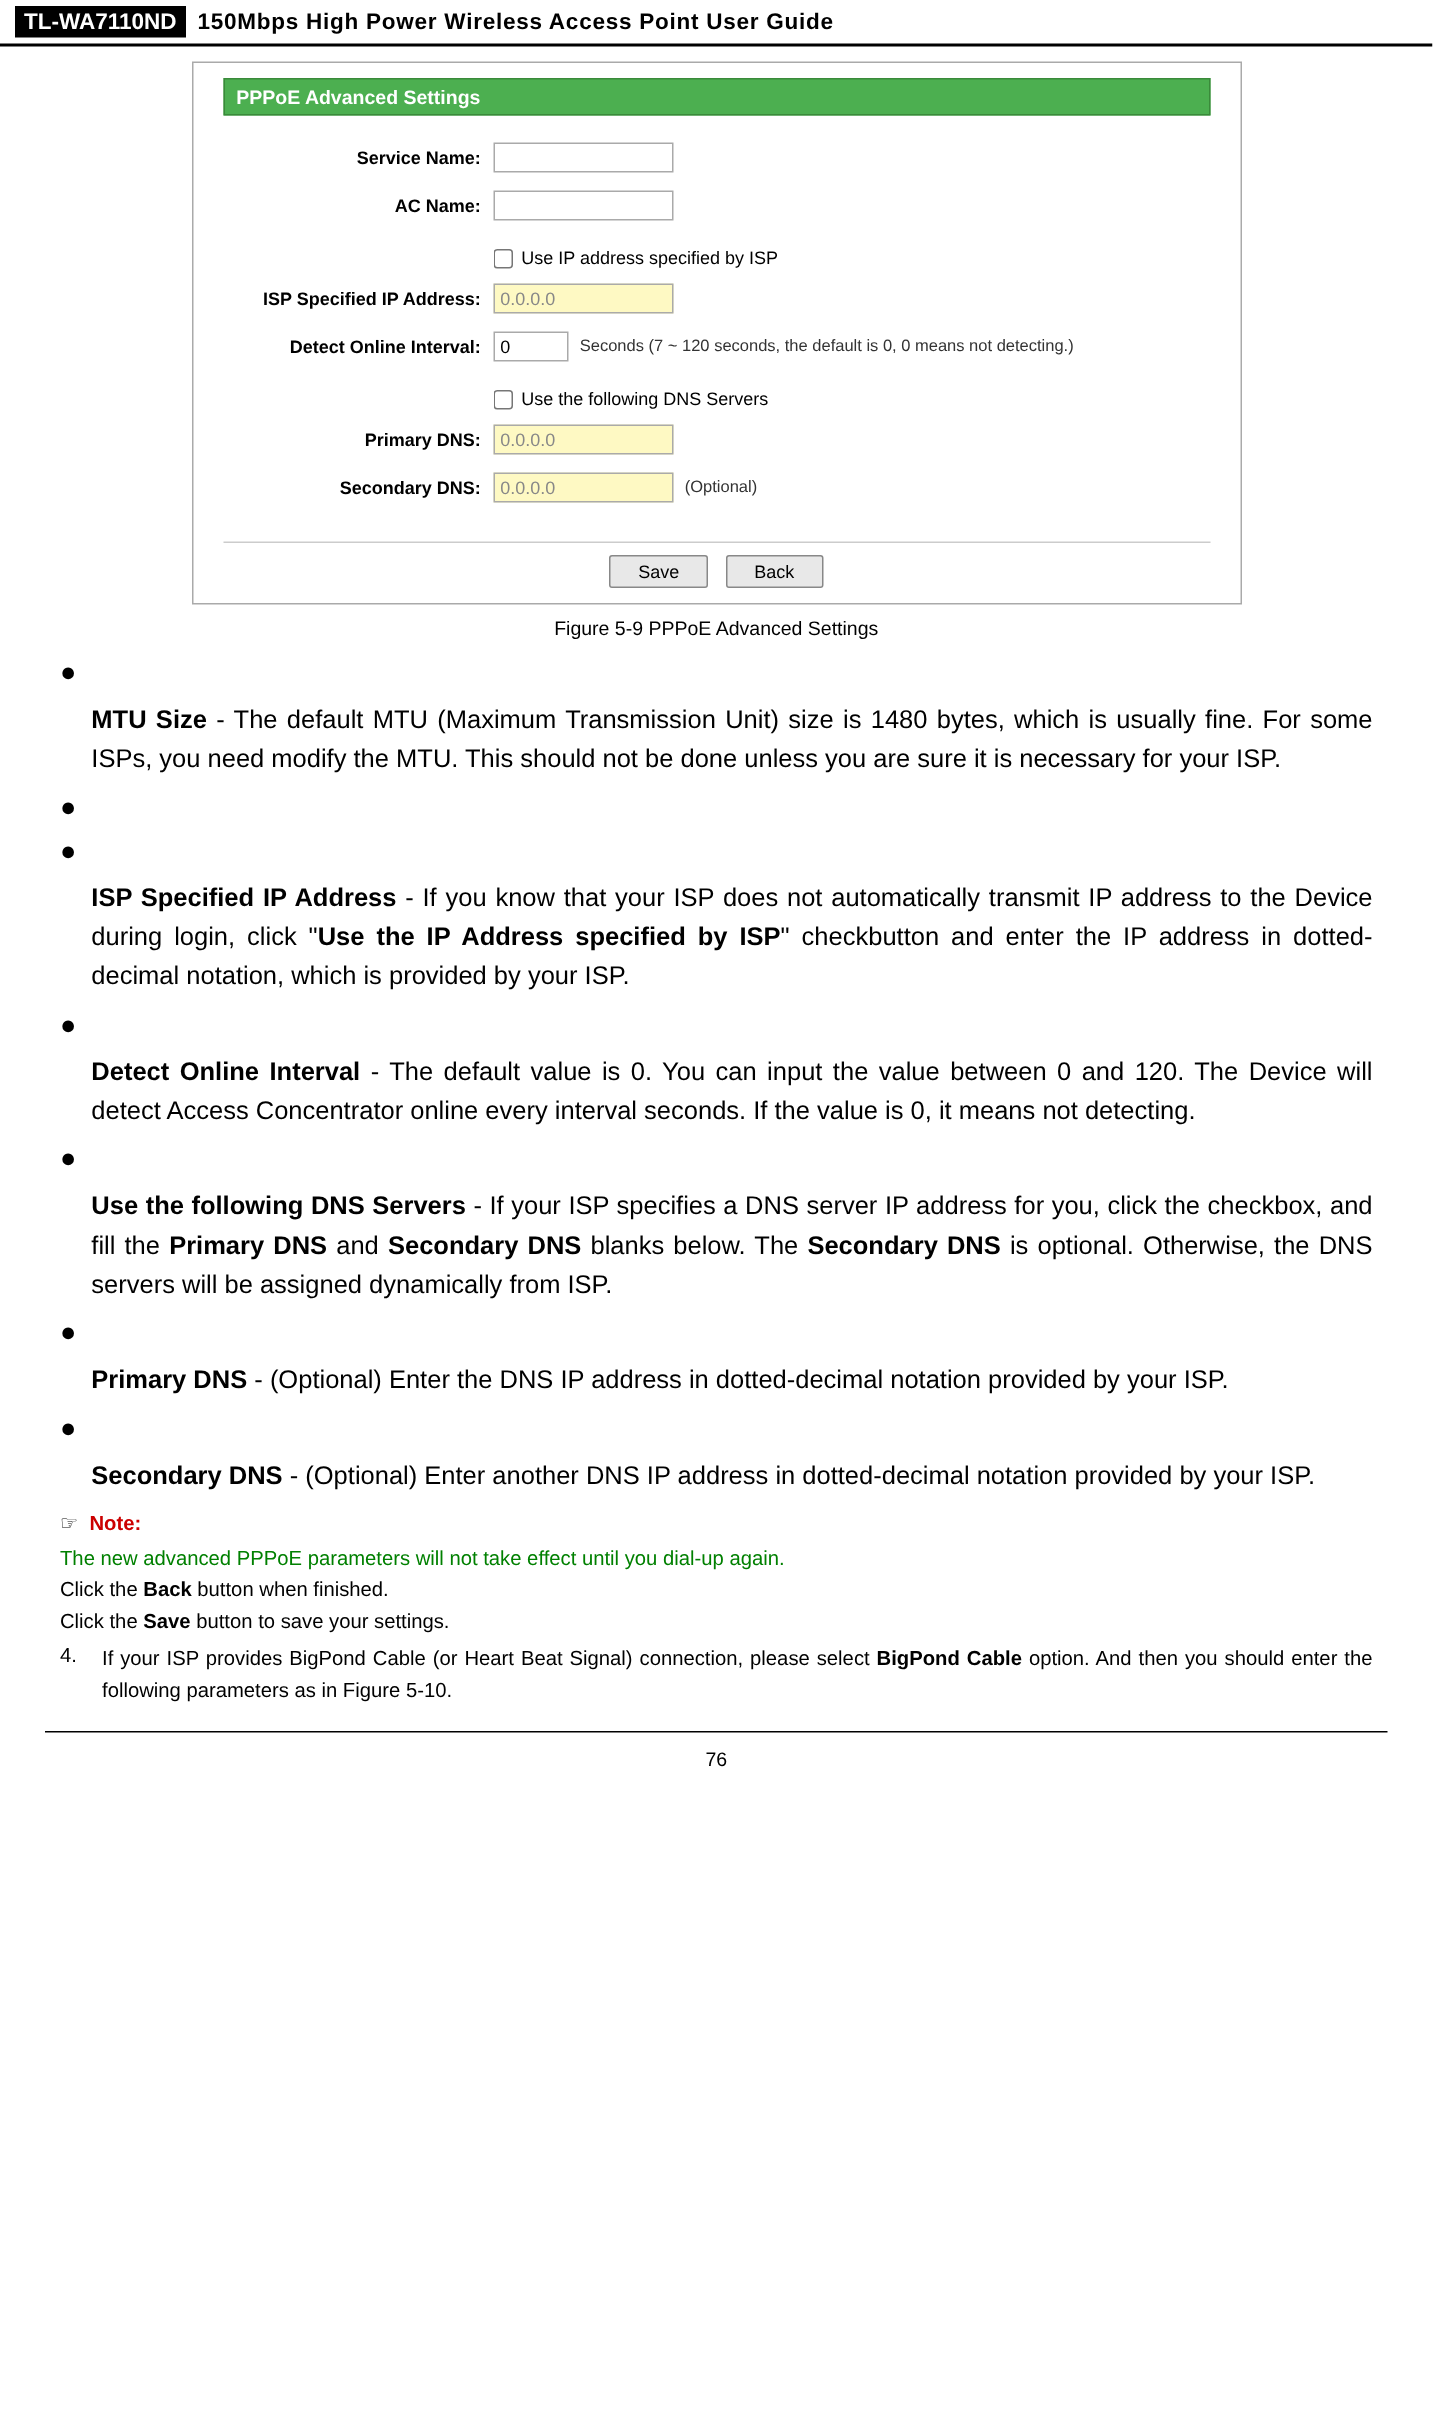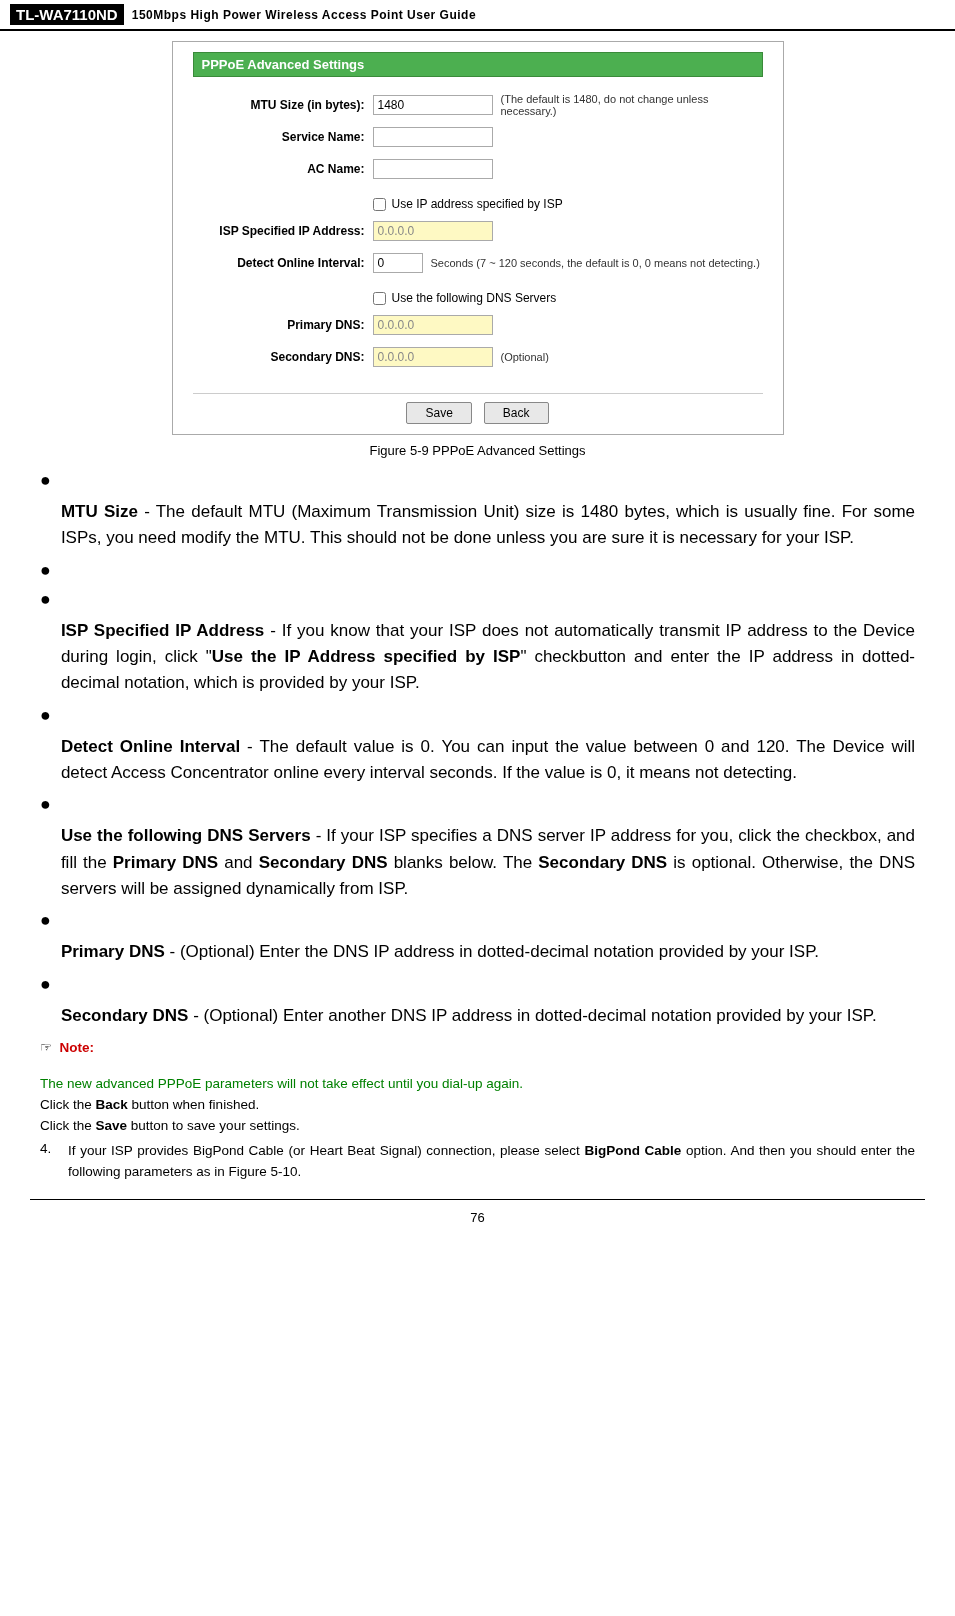--- a/index.html
+++ b/index.html
@@ -23,33 +23,33 @@
       font-weight: bold;
       font-size: 15px;
       background: #000;
       color: #fff;
       padding: 2px 6px;
       margin-right: 8px;
     }
 
     .header-title {
       font-weight: bold;
-      font-size: 12px;
+      font-size: 15px;
       letter-spacing: 0.5px;
     }
 
     .page-content {
       padding: 0 30px 20px 30px;
     }
 
     .figure-container {
       border: 1px solid #aaa;
       margin: 10px auto 6px auto;
       padding: 10px 20px 10px 20px;
-      width: 612px;
+      width: 700px;
       background: #fff;
     }
 
     .figure-title-bar {
       background: #4CAF50;
       color: #fff;
       font-weight: bold;
       font-size: 13px;
       padding: 4px 8px;
       margin-bottom: 12px;
@@ -162,21 +162,21 @@
     .bullet-text b {
       font-weight: bold;
     }
 
     .note-section {
       margin: 10px 10px 8px 10px;
     }
 
     .note-label {
       font-size: 13.5px;
-      margin-bottom: 21px;
+      margin-bottom: 8px;
     }
 
     .note-label span {
       color: #c00;
     }
 
     .note-text {
       font-size: 13.5px;
       color: #008000;
       margin-bottom: 6px;
@@ -224,25 +224,20 @@
   <span class="header-title">150Mbps High Power Wireless Access Point User Guide</span>
 </div>
 
 <div class="page-content">
 
   <div class="figure-container">
     <div class="figure-title-bar">PPPoE Advanced Settings</div>
 
     <div class="form-section">
 
-      <div class="form-row">
-        <div class="form-label">MTU Size (in bytes):</div>
-        <input class="form-input" type="text" value="1480" style="">
-        <span class="form-hint">(The default is 1480, do not change unless necessary.)</span>
-      </div>
 
       <div class="form-row">
         <div class="form-label">Service Name:</div>
         <input class="form-input" type="text" value="" style="">
       </div>
 
       <div class="form-row">
         <div class="form-label">AC Name:</div>
         <input class="form-input" type="text" value="" style="">
       </div>

